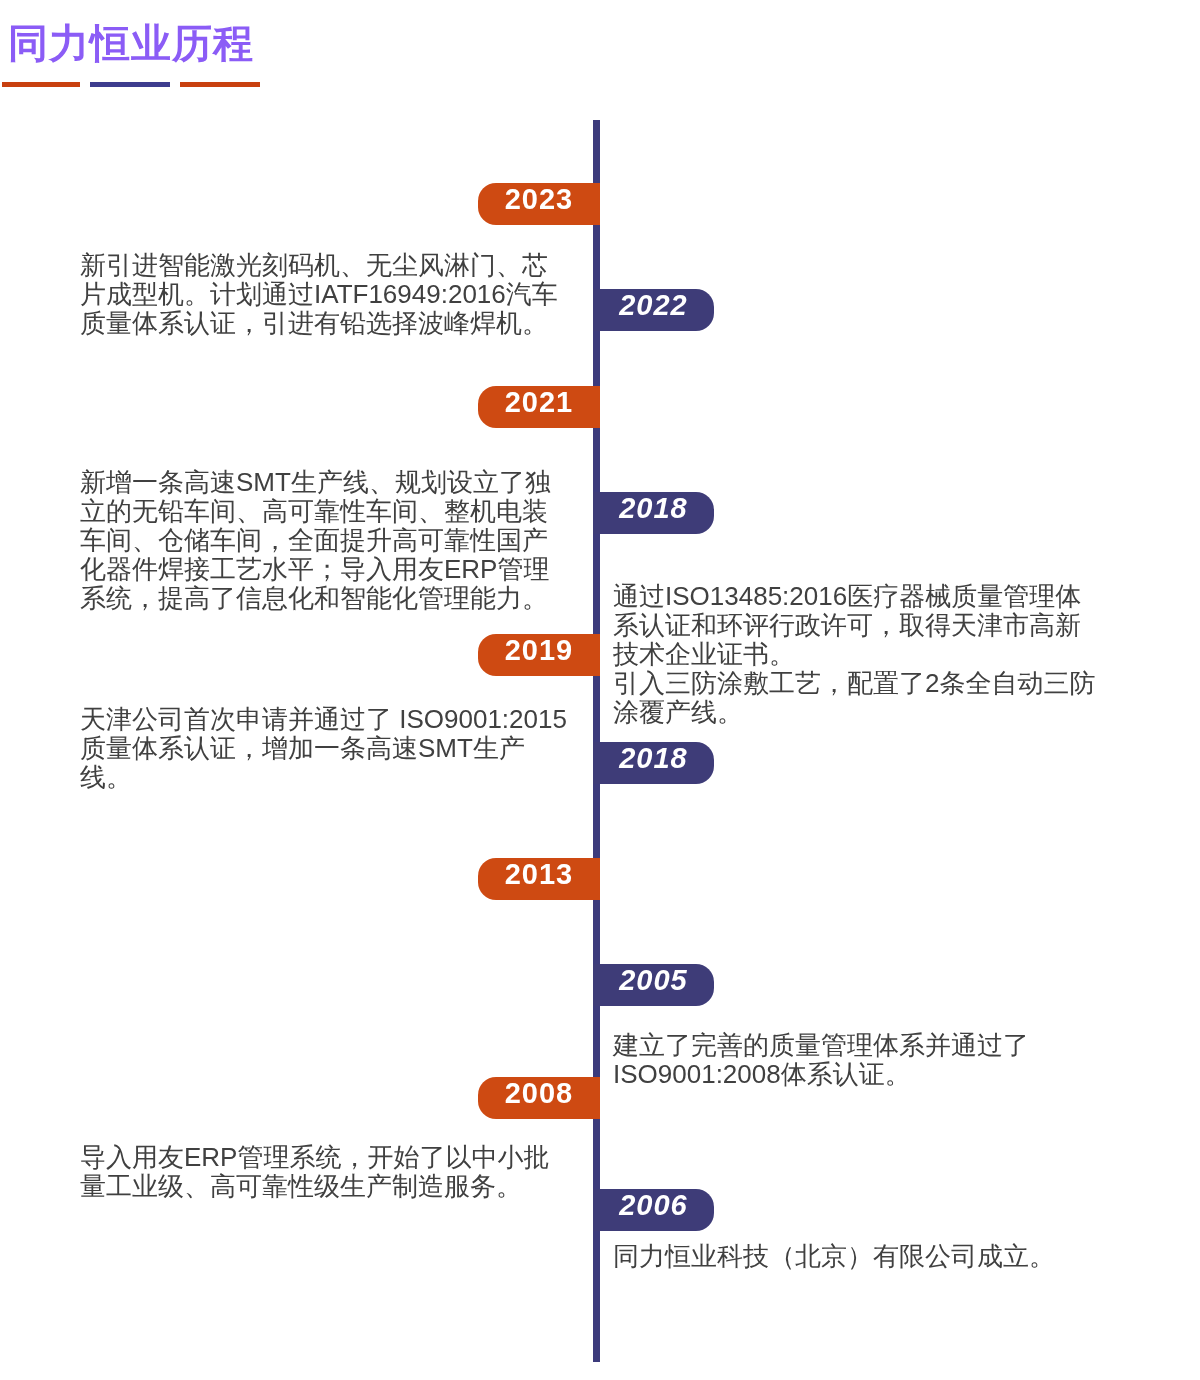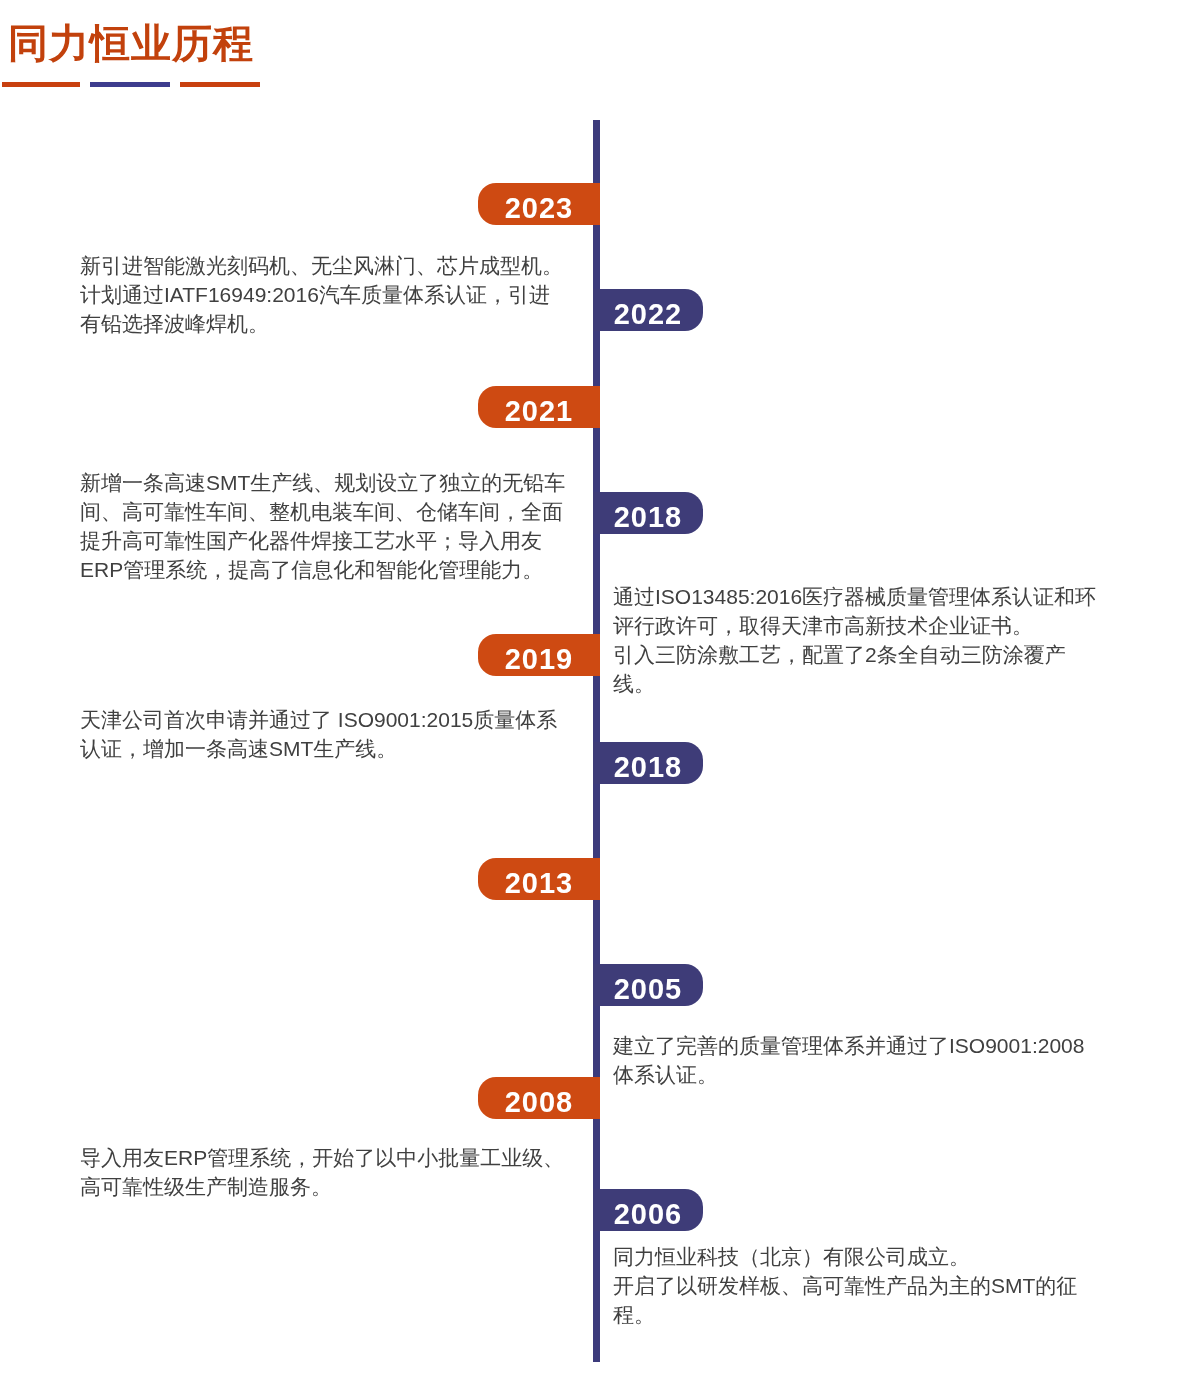--- a/index.html
+++ b/index.html
@@ -2,42 +2,42 @@
 <html><head>
 <meta charset="utf-8">
 <style>
   html,body { margin:0; padding:0; background:#ffffff; }
   .page {
     position:relative; width:1200px; height:1380px; background:#ffffff;
     font-family:"Liberation Sans","DejaVu Sans",sans-serif; overflow:hidden;
   }
   .title {
     position:absolute; left:8px; top:16px;
-    font-size:40px; font-weight:700; color:#c2410c; letter-spacing:1px;
+    font-size:40px; font-weight:700; color:#8b5cf6; letter-spacing:1px;
     white-space:nowrap;
   }
   .rule { position:absolute; top:82px; height:5px; }
   .rule-o { background:#c8400f; }
   .rule-p { background:#3d3c8e; }
   .rule1 { left:2px;   width:78px; }
   .rule2 { left:90px;  width:80px; }
   .rule3 { left:180px; width:80px; }
   .tl-line {
     position:absolute; left:593px; top:120px; width:7px; height:1242px;
     background:#3c3b7c; z-index:1;
   }
   .badge {
     position:absolute; height:42px; z-index:2;
-    display:flex; align-items:flex-end; justify-content:center;
+    display:flex; align-items:flex-start; justify-content:center;
     color:#ffffff; font-weight:700; font-size:29px; letter-spacing:1px;
   }
   .badge-left  { left:478px; width:122px; background:#ce4a12; border-radius:18px 0 0 18px; }
-  .badge-right { left:593px; width:110px; background:#3e3c78; border-radius:0 18px 18px 0; }
+  .badge-right { left:593px; width:121px; background:#3e3c78; border-radius:0 18px 18px 0;font-style:italic; }
   .entry {
-    position:absolute; color:#404040; font-size:21px; line-height:29px;
+    position:absolute; color:#404040; font-size:26px; line-height:29px;
     text-align:left; z-index:2;
   }
   .entry-left  { left:80px;  width:490px; }
   .entry-right { left:613px; width:492px; }
   .entry p { margin:0; padding:0; }
 </style>
 </head>
 <body>
 
 <div class="page">
@@ -102,16 +102,15 @@
   </div>
   <div class="entry entry-left" style="top:1143px">
     <p>导入用友ERP管理系统，开始了以中小批量工业级、高可靠性级生产制造服务。</p>
   </div>
 
   <div class="badge badge-right" style="top:1189px">
     <span>2006</span>
   </div>
   <div class="entry entry-right" style="top:1242px">
     <p>同力恒业科技（北京）有限公司成立。</p>
-    <p>开启了以研发样板、高可靠性产品为主的SMT的征程。</p>
   </div>
 
 </div>
 
 </body></html>

